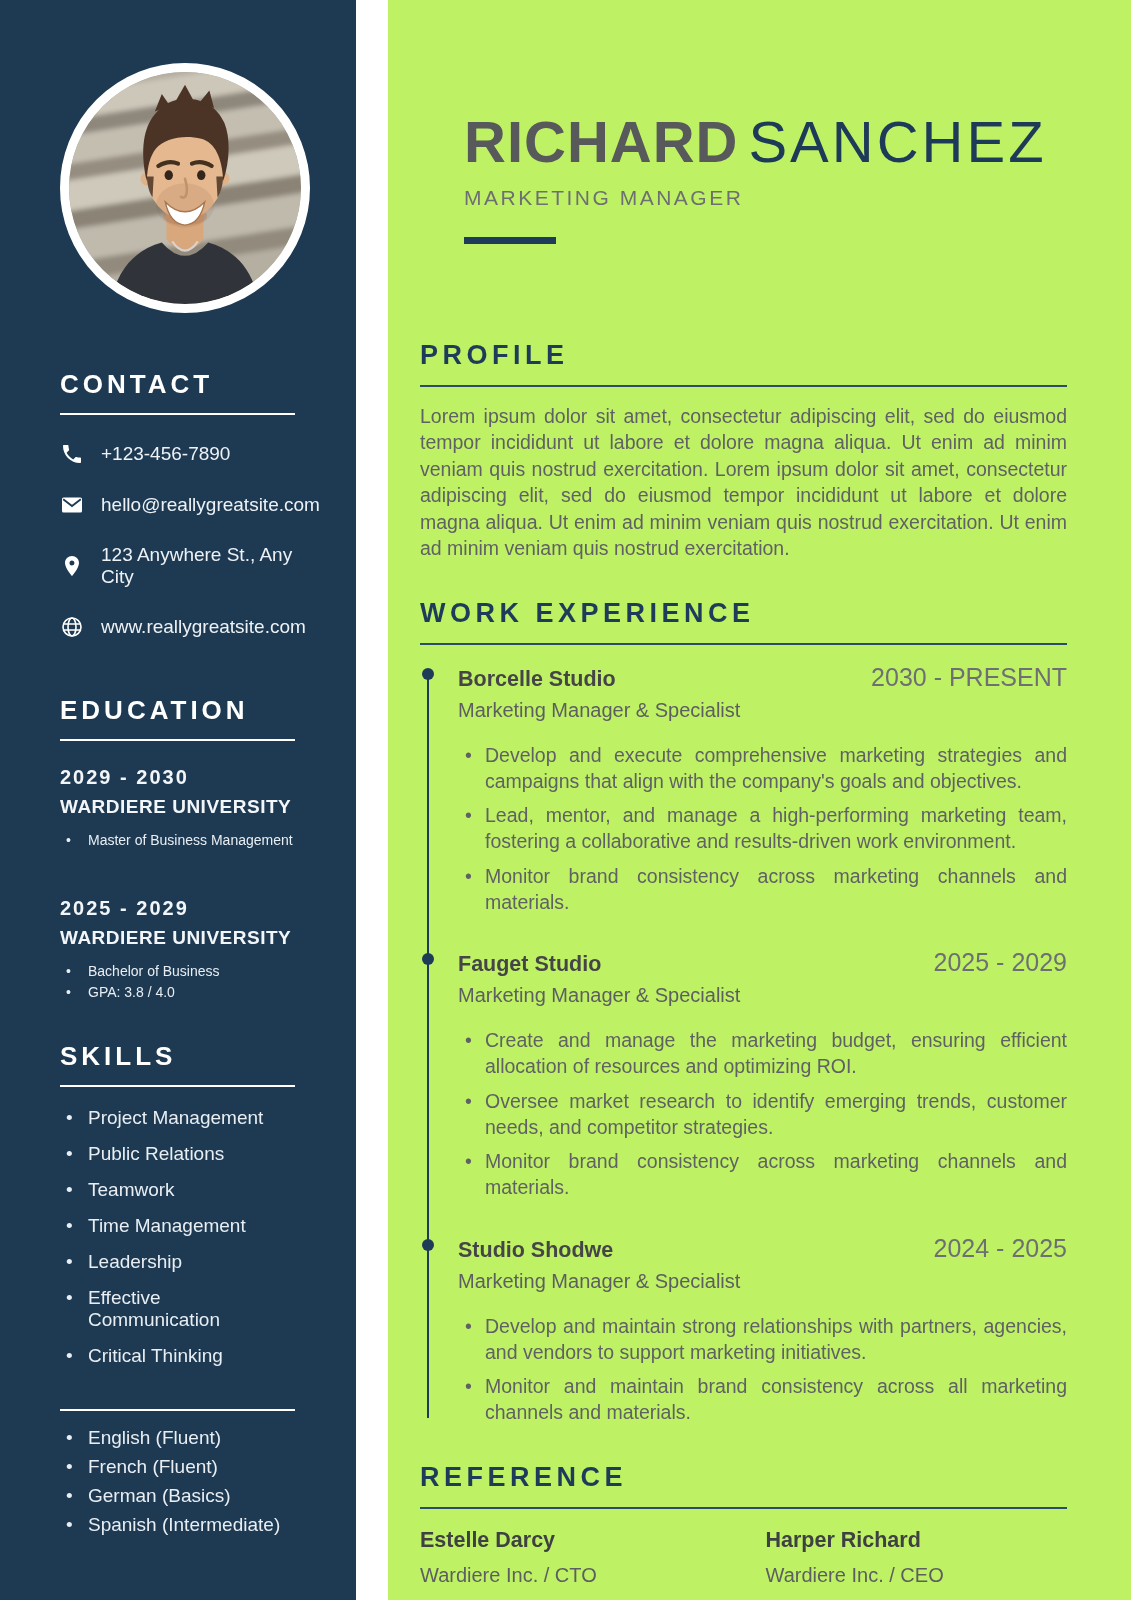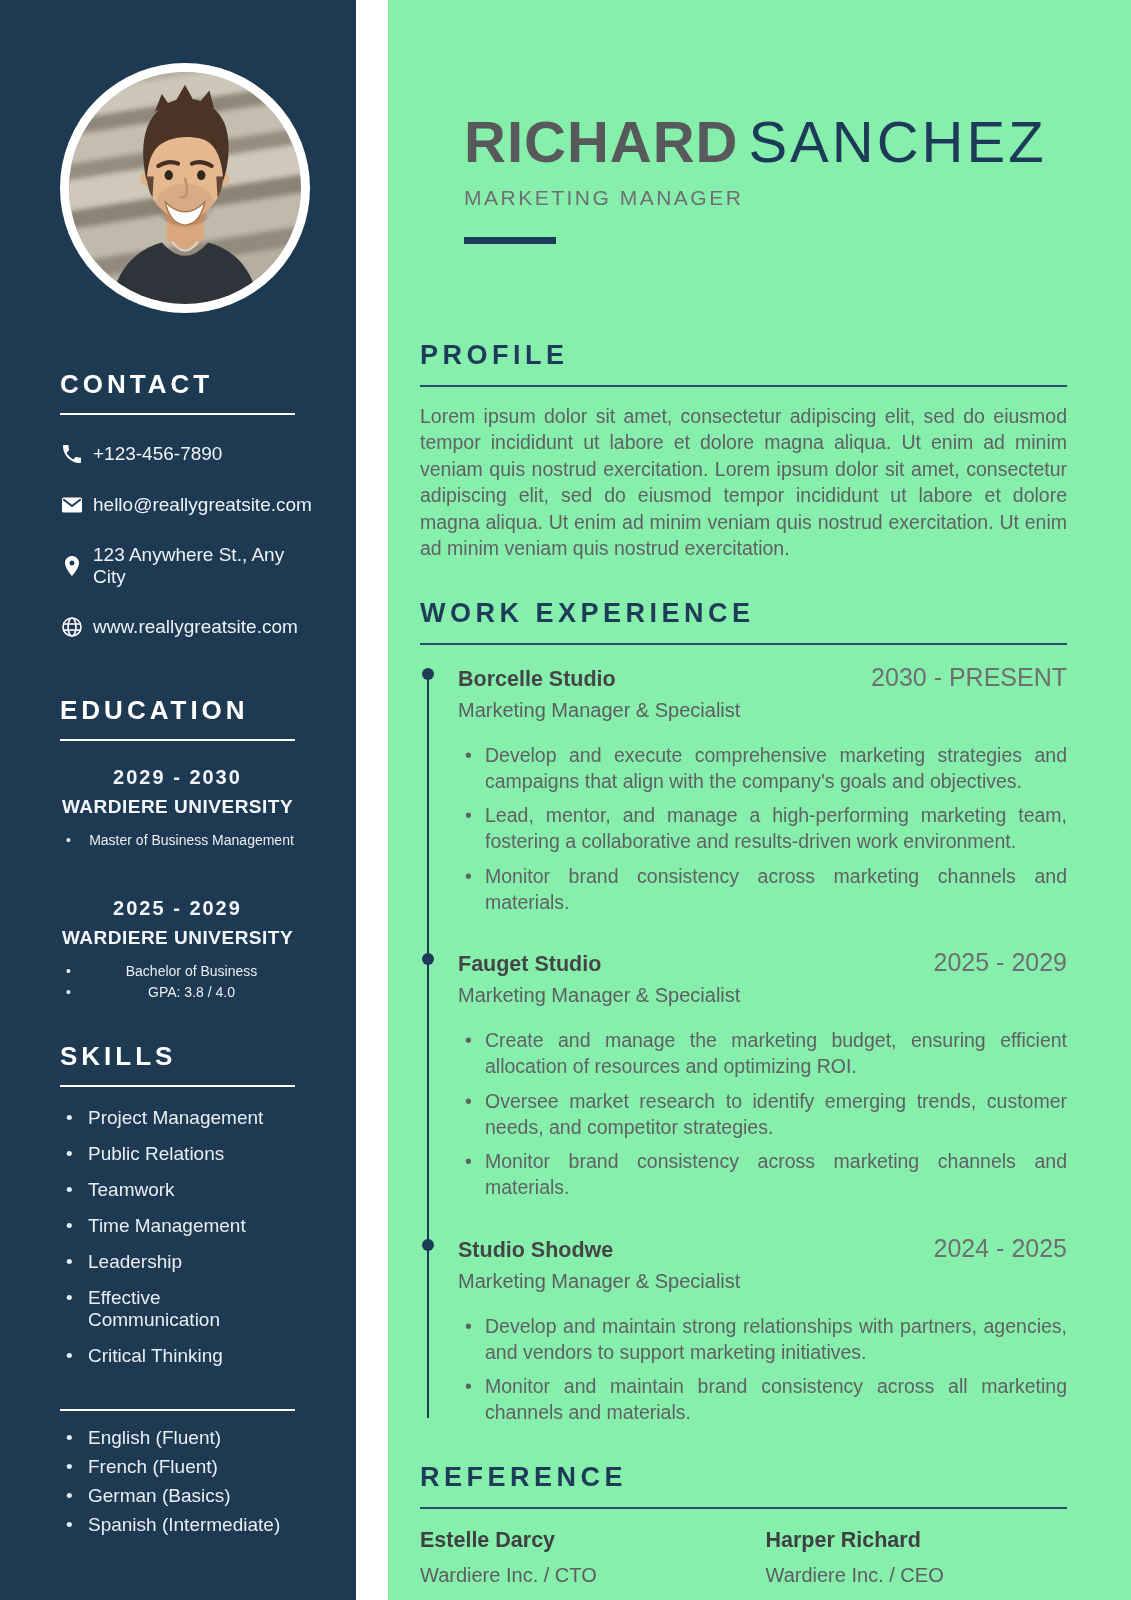--- a/index.html
+++ b/index.html
@@ -13,42 +13,42 @@
     padding:63px 61px 0 60px;box-sizing:border-box;
   }
   .avatar-ring{
     width:232px;height:232px;border:9px solid #ffffff;border-radius:50%;
     margin:0 auto;overflow:hidden;background:#b3ada0;
   }
   .avatar-ring svg{display:block;width:100%;height:100%;}
   .s-section{margin-top:56px;}
   .s-h{font-size:26px;font-weight:bold;letter-spacing:4px;color:#ffffff;margin:0;}
   .s-rule{height:2px;background:#ffffff;margin-top:13px;}
-  .c-item{display:flex;align-items:center;gap:9px;margin-top:27px;font-size:19px;color:#eef2f6;}
+  .c-item{display:flex;align-items:center;gap:17px;margin-top:27px;font-size:19px;color:#eef2f6;}
   .c-item svg{flex:0 0 auto;width:24px;height:24px;}
-  .edu-entry{margin-top:25px;text-align:center;}
+  .edu-entry{margin-top:25px;}
   .edu-entry + .edu-entry{margin-top:46px;}
   .edu-years{font-size:20px;font-weight:bold;letter-spacing:2px;color:#f3f6f9;}
   .edu-school{font-size:19px;font-weight:bold;letter-spacing:.5px;margin-top:7px;color:#f3f6f9;}
   ul{margin:0;padding:0;list-style:none;}
   .s-bullets{margin-top:12px;}
   .s-bullets li{position:relative;padding-left:28px;font-size:14px;line-height:1.5;color:#e9eef3;}
   .s-bullets li::before{content:"•";position:absolute;left:6px;}
   .skills-list{margin-top:20px;}
   .skills-list li{position:relative;padding-left:28px;font-size:19px;color:#e9eef3;margin-bottom:14px;}
   .skills-list li::before{content:"•";position:absolute;left:6px;}
   .lang-list{margin-top:16px;}
   .lang-list li{position:relative;padding-left:28px;font-size:19px;color:#e9eef3;margin-bottom:7px;}
   .lang-list li::before{content:"•";position:absolute;left:6px;}
   .s-section.skills{margin-top:38px;}
   .s-section.languages{margin-top:42px;}
 
   
   .main{
-    position:absolute;left:388px;top:0;right:0;bottom:0;background:#86efac;
+    position:absolute;left:388px;top:0;right:0;bottom:0;background:#bef264;
     padding:112px 64px 0 32px;box-sizing:border-box;
   }
   .hdr{margin-left:44px;}
   .name{font-size:58px;line-height:1.05;margin:0;letter-spacing:1px;white-space:nowrap;}
   .name .first{font-weight:bold;color:#58595b;}
   .name .last{font-weight:400;color:#1e3a59;letter-spacing:3px;margin-left:10px;}
   .job-title{font-size:21px;color:#6e6f72;letter-spacing:2.5px;margin-top:13px;}
   .hdr-bar{width:92px;height:7px;background:#1e3c59;margin-top:27px;}
 
   .m-section{margin-top:36px;}

